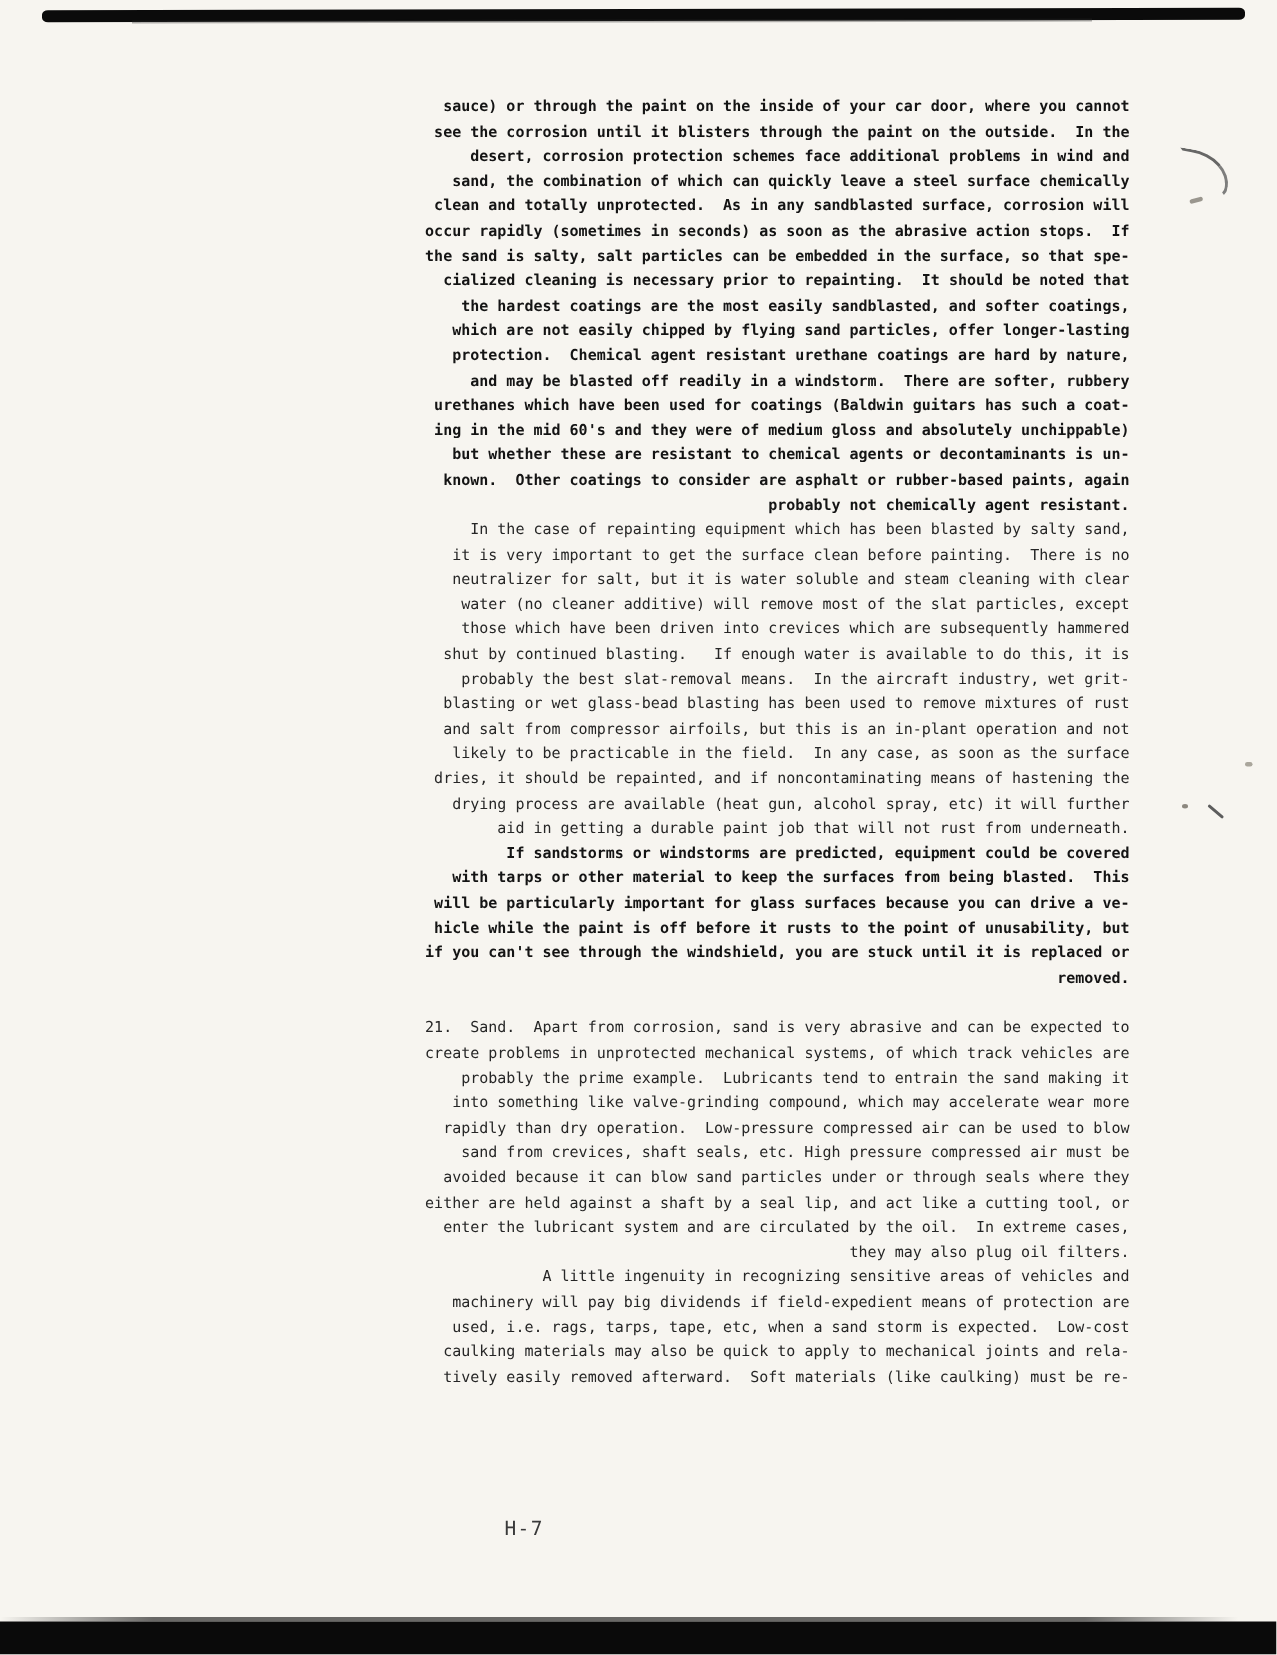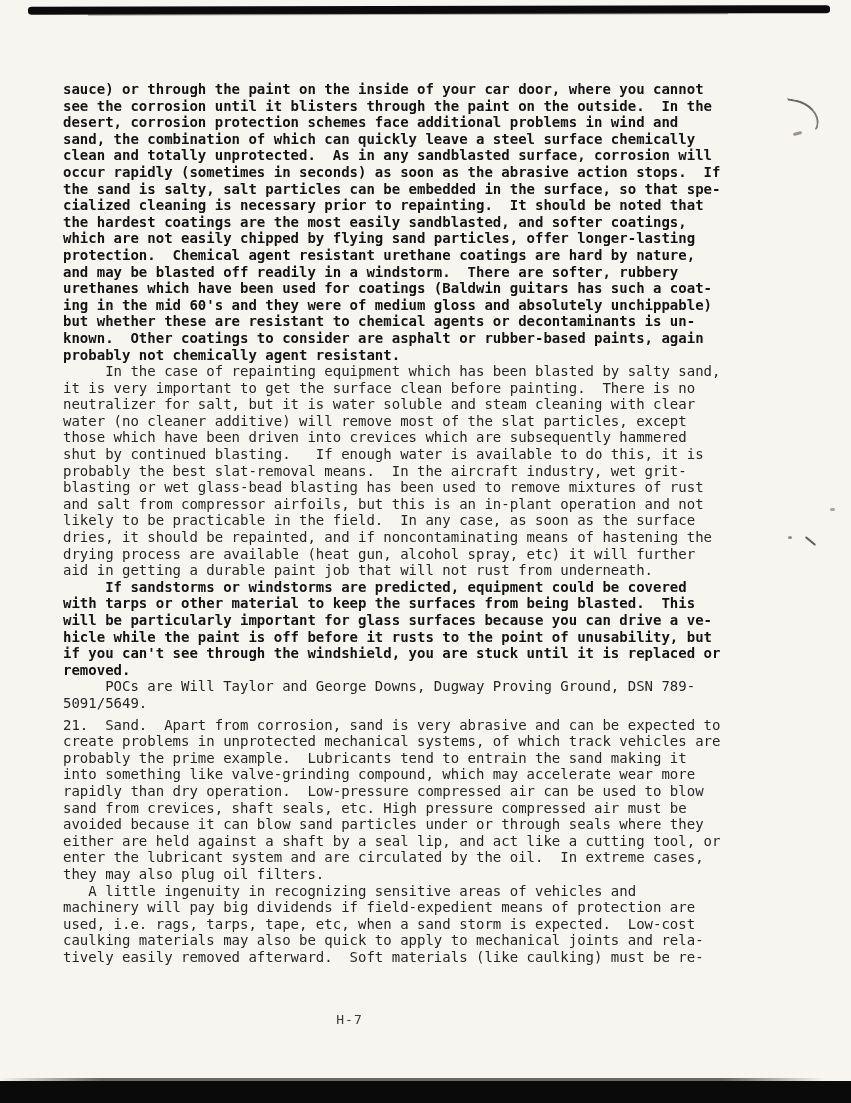--- a/index.html
+++ b/index.html
@@ -105,36 +105,37 @@
     top: 508px;
     width: 5px;
     height: 3px;
     background: #aaa69c;
     border-radius: 2px;
   }
   
   .text-block {
     position: absolute;
     left: 63px;
-    top: 81px;
+    top: 64px;
     width: 690px;
-    font-size: 14px;
+    font-size: 10px;
     line-height: 16.6px;
     color: #262626;
+    text-align: right;
   }
   .para {
     white-space: pre;
     margin: 0;
   }
   .para.bold {
     font-weight: 700;
     color: #141414;
   }
   .para.spaced {
-    margin-top: 5px;
+    margin-top: 17px;
   }
   .footer {
     position: absolute;
     top: 1012px;
     left: 0;
     width: 699px;
     text-align: center;
     font-size: 13px;
     color: #3a3a3a;
     letter-spacing: 1px;
@@ -182,22 +183,20 @@
 likely to be practicable in the field.  In any case, as soon as the surface
 dries, it should be repainted, and if noncontaminating means of hastening the
 drying process are available (heat gun, alcohol spray, etc) it will further
 aid in getting a durable paint job that will not rust from underneath.</div>
     <div class="para bold">     If sandstorms or windstorms are predicted, equipment could be covered
 with tarps or other material to keep the surfaces from being blasted.  This
 will be particularly important for glass surfaces because you can drive a ve-
 hicle while the paint is off before it rusts to the point of unusability, but
 if you can't see through the windshield, you are stuck until it is replaced or
 removed.</div>
-    <div class="para">     POCs are Will Taylor and George Downs, Dugway Proving Ground, DSN 789-
-5091/5649.</div>
     <div class="para spaced">21.  Sand.  Apart from corrosion, sand is very abrasive and can be expected to
 create problems in unprotected mechanical systems, of which track vehicles are
 probably the prime example.  Lubricants tend to entrain the sand making it
 into something like valve-grinding compound, which may accelerate wear more
 rapidly than dry operation.  Low-pressure compressed air can be used to blow
 sand from crevices, shaft seals, etc. High pressure compressed air must be
 avoided because it can blow sand particles under or through seals where they
 either are held against a shaft by a seal lip, and act like a cutting tool, or
 enter the lubricant system and are circulated by the oil.  In extreme cases,
 they may also plug oil filters.</div>

